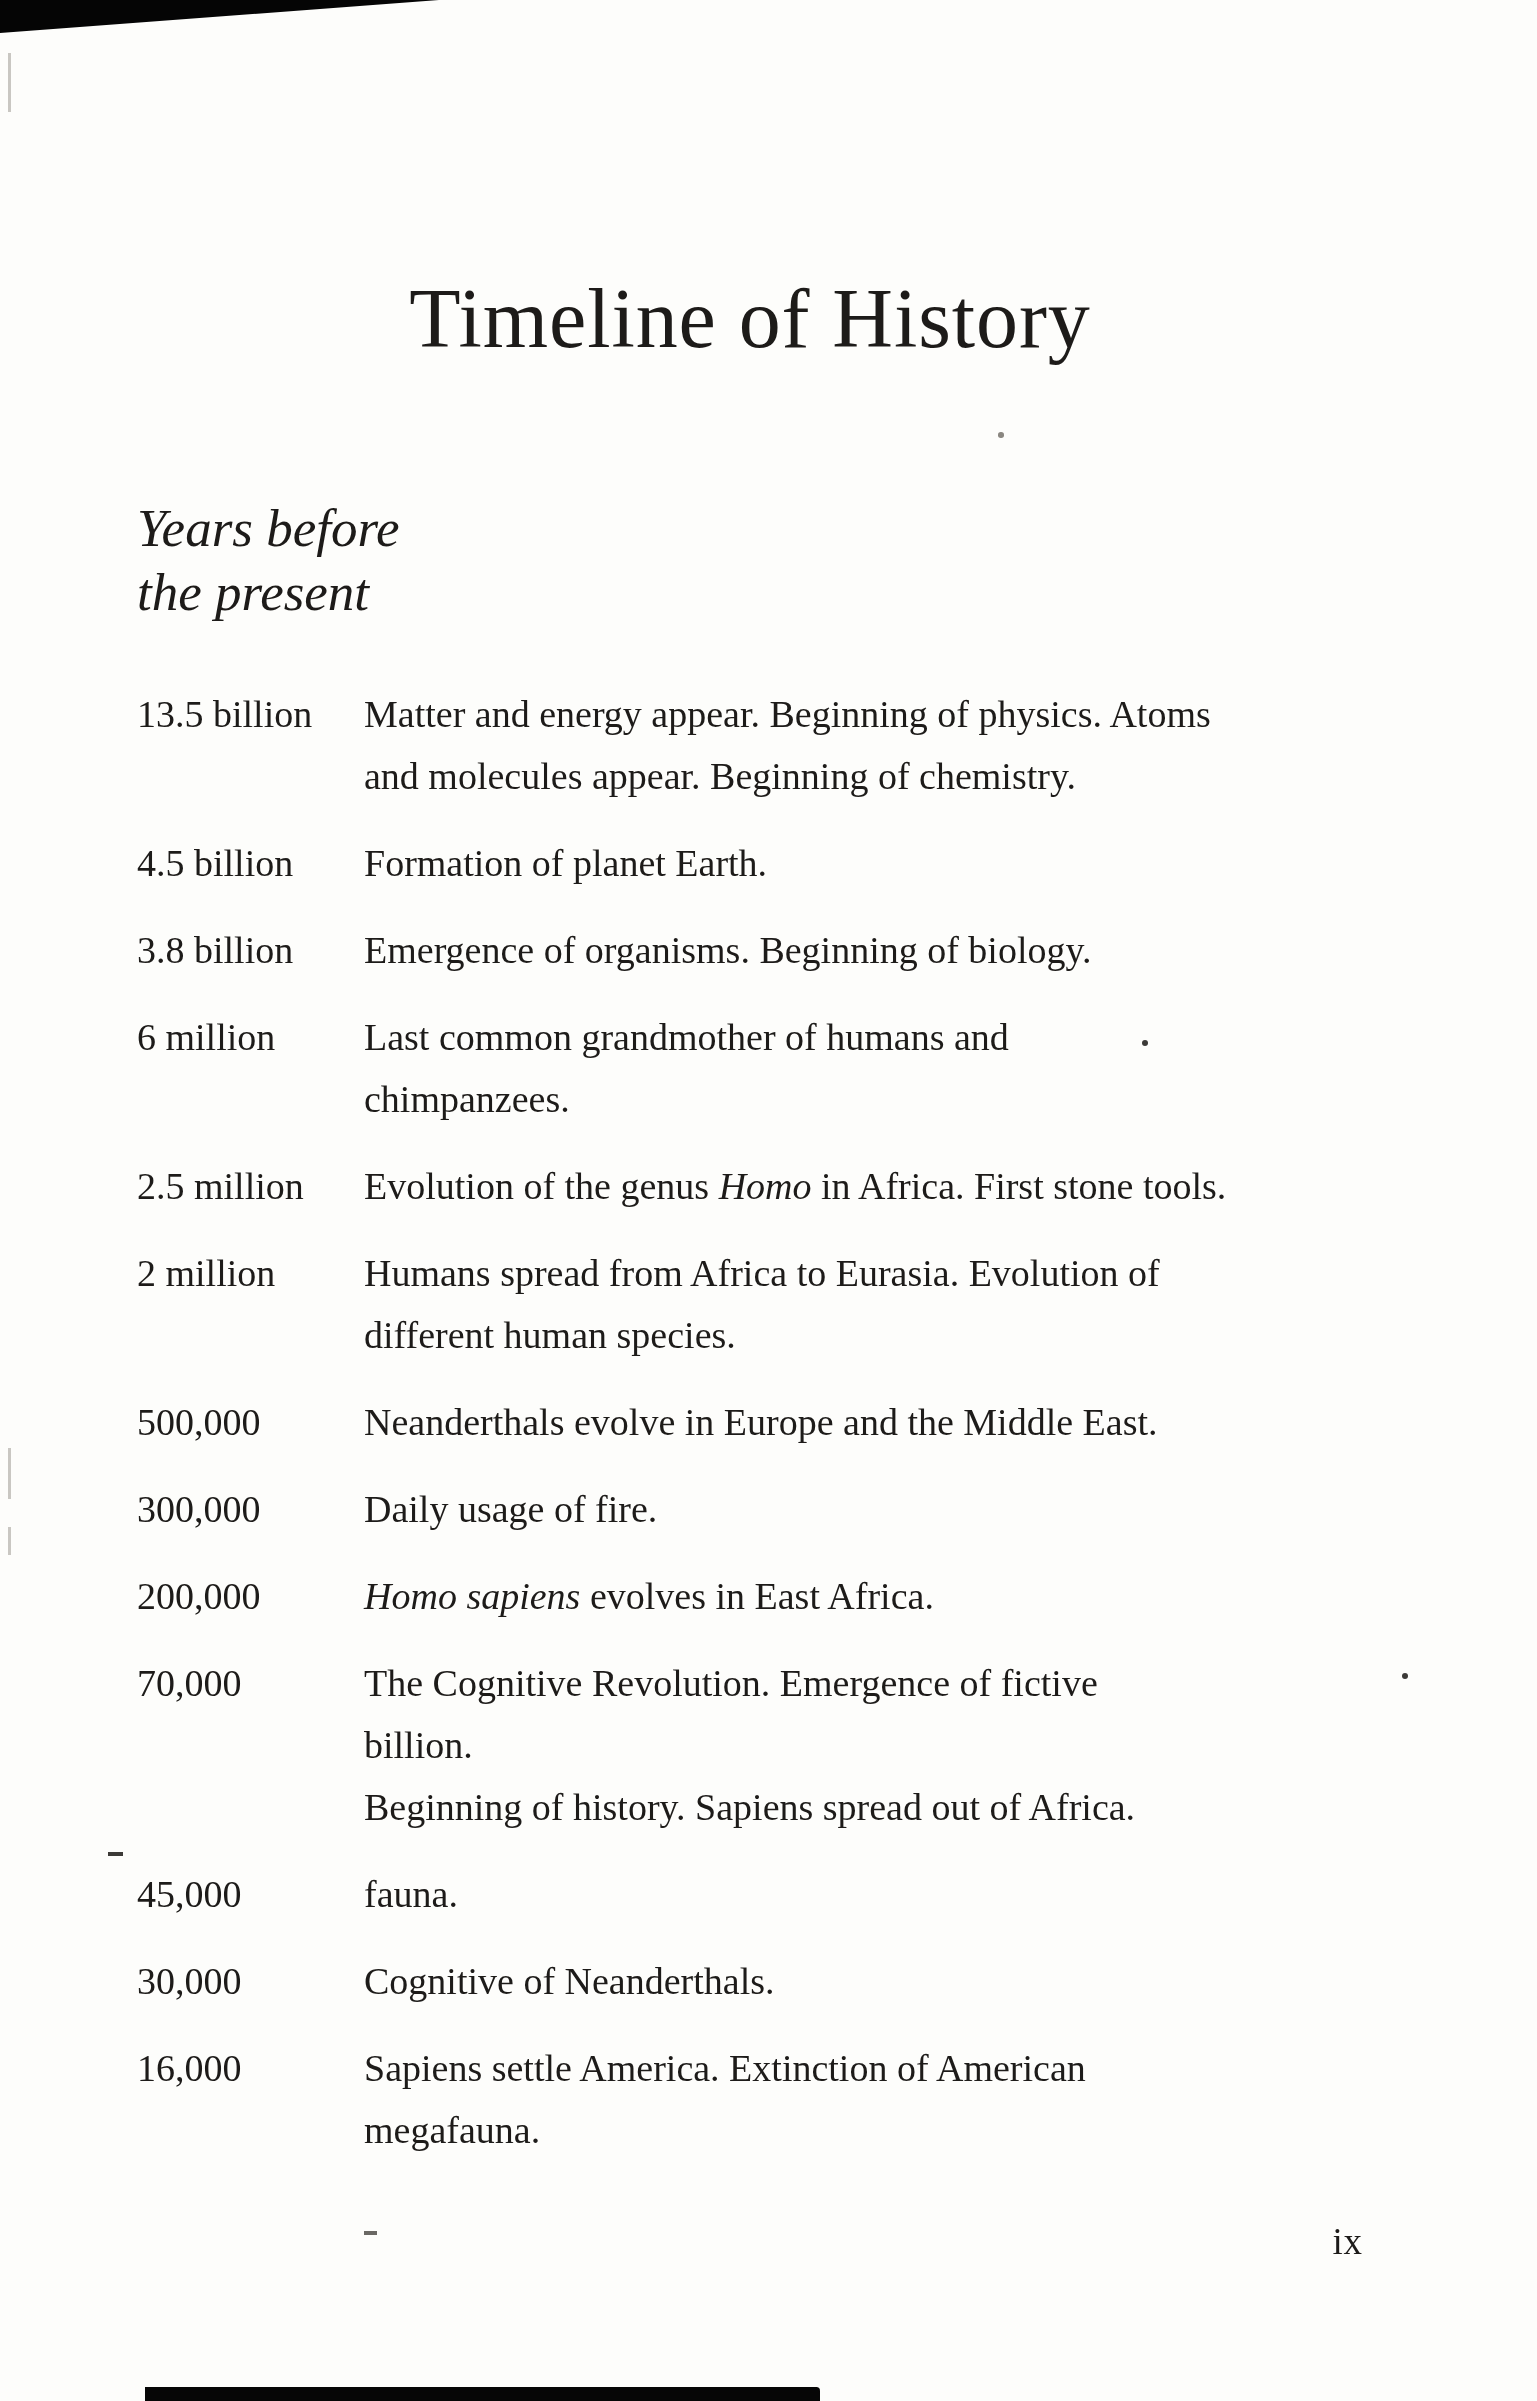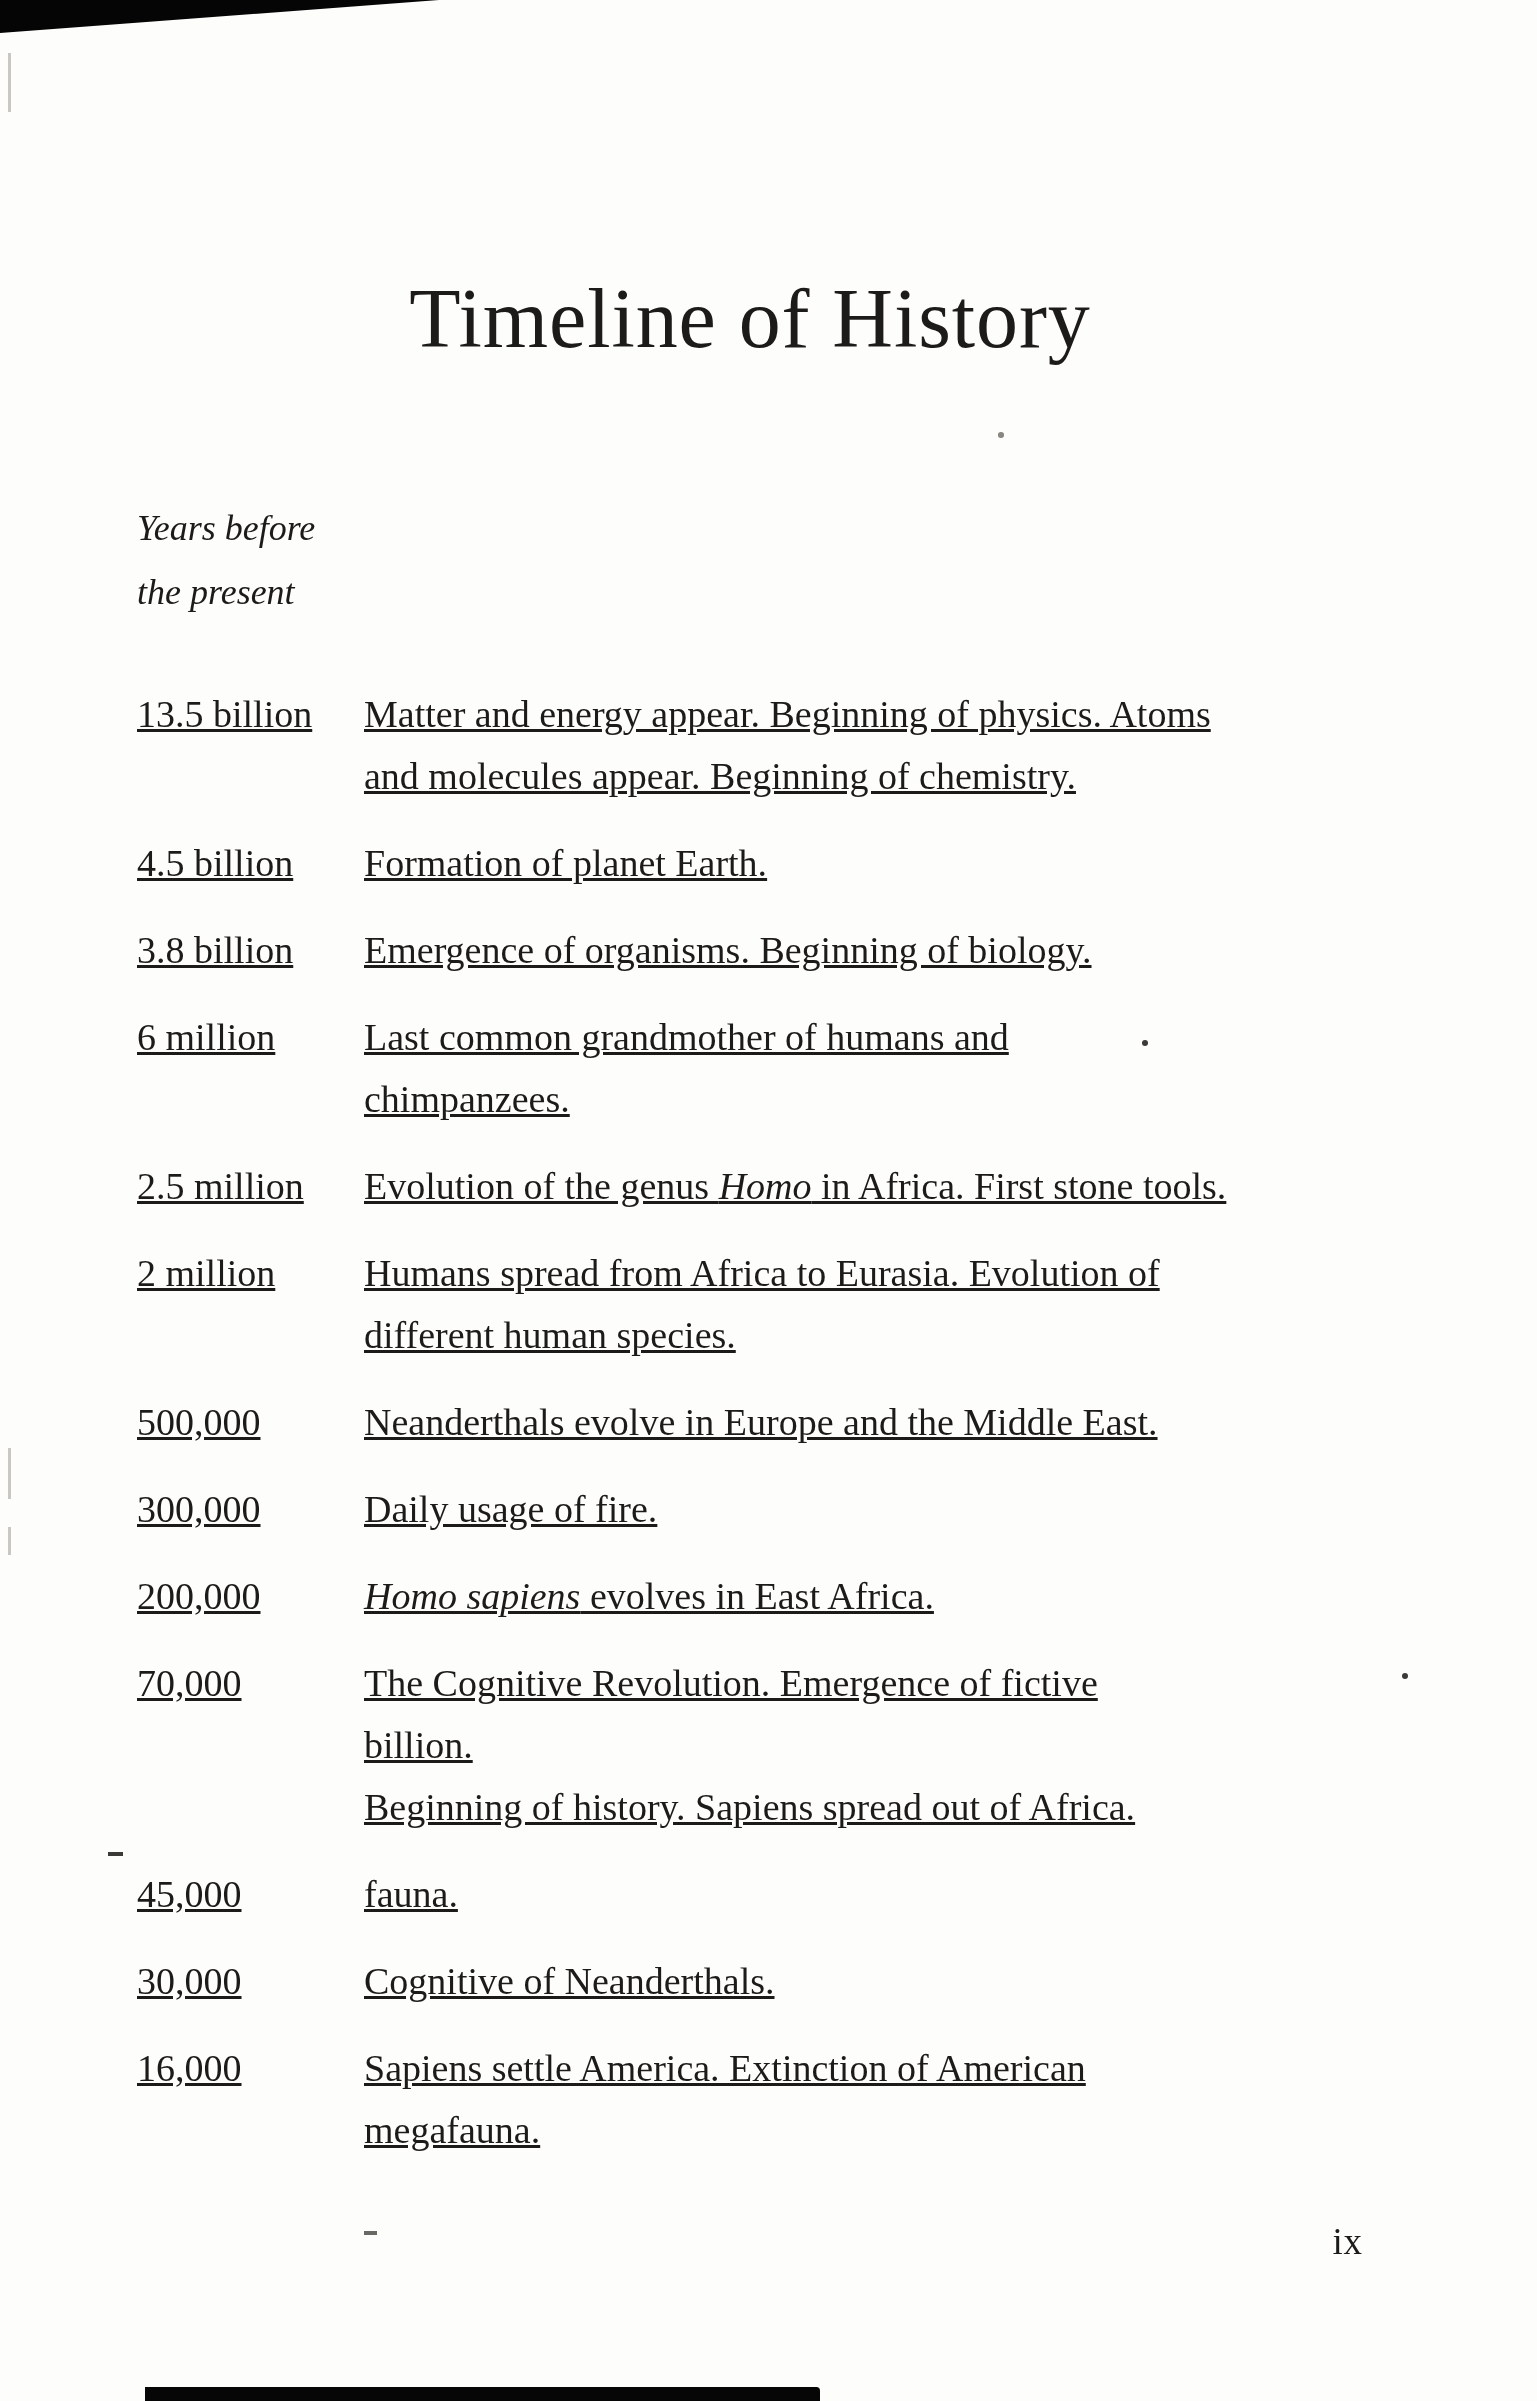--- a/index.html
+++ b/index.html
@@ -25,35 +25,34 @@
     font-size: 84px;
     font-weight: 400;
     letter-spacing: 0.9px;
     line-height: 1.15;
   }
 
   
   .col-header {
     margin: 128px 0 0 137px;
     font-style: italic;
-    font-size: 36px;
+    font-size: 53px;
     line-height: 64px;
   }
 
   
   .timeline {
     margin: 59px 0 0 137px;
   }
   .row {
     display: flex;
     align-items: flex-start;
     margin-bottom: 25px;
     font-size: 38px;
     line-height: 62px;
-    text-decoration: underline;
   }
   .years {
     width: 227px;
     flex: none;
   }
   .desc {
     width: 1089px;
   }
   .desc .line { display: block; }
   .italic { font-style: italic; }

